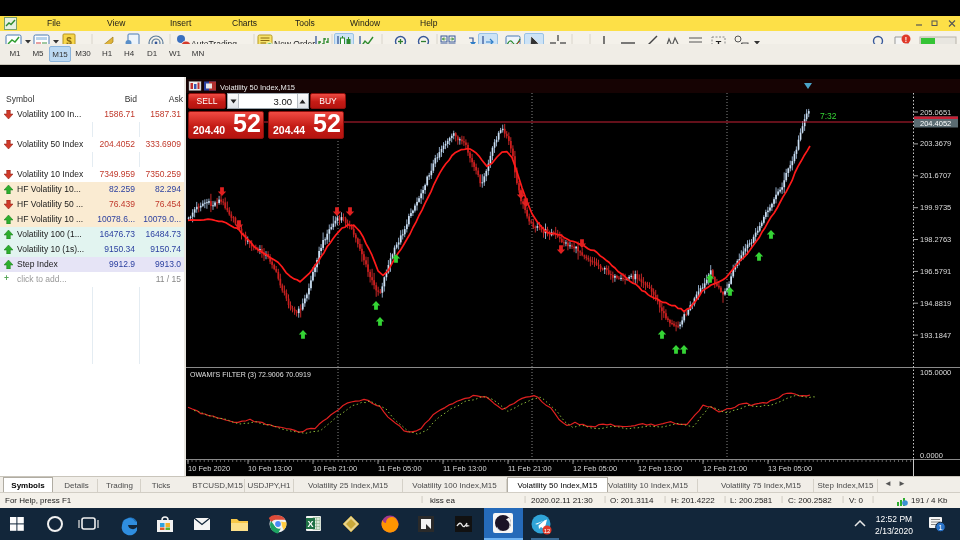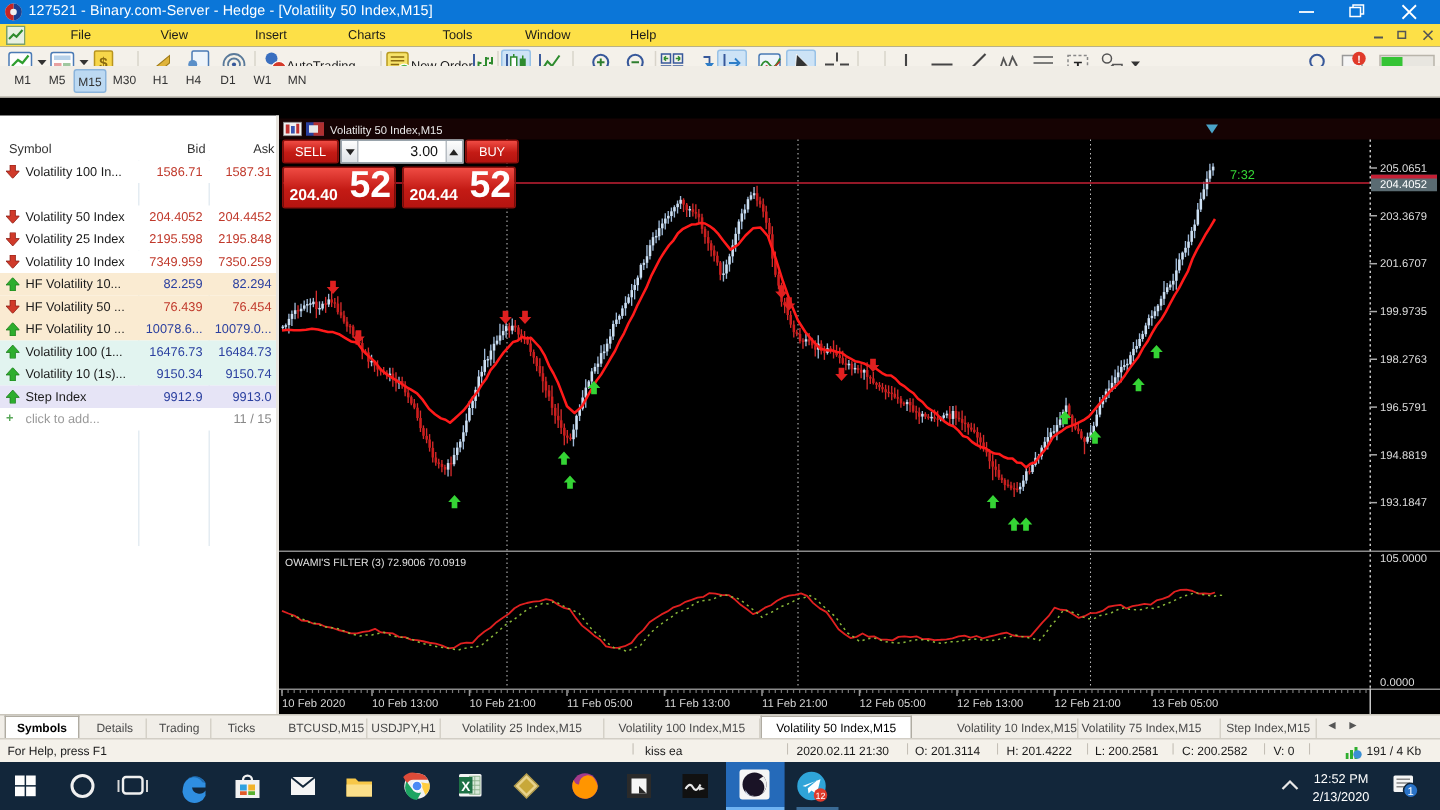--- a/index.html
+++ b/index.html
@@ -34,35 +34,20 @@
 
 #tabs { left:0; top:476px; width:960px; height:16px; background:#f1eee8; border-top:1px solid #c9c5bb; font-size:8px; color:#3a3a3a; }
 #status { left:0; top:492px; width:960px; height:16px; background:#f4f1ea; border-top:1px solid #d2cec5; font-size:8px; color:#1a1a1a; }
 #taskbar { left:0; top:508px; width:960px; height:32px; background:#12263a; }
 .s { position:absolute; white-space:nowrap; }
 </style>
 </head>
 <body>
 <div id="page">
 
-<div class="abs" id="titlebar">
-  <svg class="abs" style="left:3px;top:2px" width="12" height="12" viewBox="0 0 12 12">
-    <circle cx="6" cy="6" r="5.6" fill="#e8e8e8"></circle>
-    <path d="M6 0.4 A5.6 5.6 0 0 1 6 11.6 Z" fill="#1a3f8f"></path>
-    <path d="M6 0.4 A5.6 5.6 0 0 0 6 11.6 Z" fill="#c42525"></path>
-    <circle cx="6" cy="6" r="2.2" fill="#f0f0f0"></circle>
-  </svg>
-  <span class="t">127521 - Binary.com-Server - Hedge - [Volatility 50 Index,M15]</span>
-  <svg class="abs" style="left:862px;top:0" width="98" height="16" viewBox="0 0 98 16">
-    <line x1="4" y1="8" x2="14" y2="8" stroke="#fff" stroke-width="1.2"></line>
-    <rect x="38" y="5" width="7" height="6" fill="none" stroke="#fff" stroke-width="1"></rect>
-    <path d="M40 5 v-1.6 h7 v6 h-2" fill="none" stroke="#fff" stroke-width="1"></path>
-    <path d="M73 3.5 l9 9 M82 3.5 l-9 9" stroke="#fff" stroke-width="1.2"></path>
-  </svg>
-</div>
 
 <div class="abs" id="menubar">
   <svg class="abs" style="left:4px;top:1px" width="13" height="13" viewBox="0 0 13 13">
     <rect x="0.5" y="0.5" width="12" height="12" fill="#e7f0e2" stroke="#7aa06a"></rect>
     <path d="M2 9 l3-3 2 1.5 4-4.5" stroke="#2e8b2e" stroke-width="1.4" fill="none"></path>
   </svg>
   <span class="s" style="left:47px;top:2px">File</span>
       <span class="s" style="left:107px;top:2px">View</span>
       <span class="s" style="left:170px;top:2px">Insert</span>
       <span class="s" style="left:232px;top:2px">Charts</span>
@@ -1199,29 +1184,21 @@
         <span class="mwname">Volatility 100 In...</span>
         <span class="bid red">1586.71</span>
         <span class="ask red">1587.31</span>
       </div>
       <div class="mwrow" style="top:60px;background:#ffffff">
         <svg class="ic" viewBox="0 0 9 9">
           <path d="M4.5 9 L0 4 H2.7 V0 H6.3 V4 H9 Z" fill="#d03a2a" stroke="#8a1a10" stroke-width="0.5"></path>
         </svg>
         <span class="mwname">Volatility 50 Index</span>
         <span class="bid red">204.4052</span>
-        <span class="ask red">204.4452</span>
-      </div>
-      <div class="mwrow" style="top:75px;background:#ffffff">
-        <svg class="ic" viewBox="0 0 9 9">
-          <path d="M4.5 9 L0 4 H2.7 V0 H6.3 V4 H9 Z" fill="#d03a2a" stroke="#8a1a10" stroke-width="0.5"></path>
-        </svg>
-        <span class="mwname">Volatility 25 Index</span>
-        <span class="bid red">2195.598</span>
-        <span class="ask red">2195.848</span>
+        <span class="ask red">333.6909</span>
       </div>
       <div class="mwrow" style="top:90px;background:#ffffff">
         <svg class="ic" viewBox="0 0 9 9">
           <path d="M4.5 9 L0 4 H2.7 V0 H6.3 V4 H9 Z" fill="#d03a2a" stroke="#8a1a10" stroke-width="0.5"></path>
         </svg>
         <span class="mwname">Volatility 10 Index</span>
         <span class="bid red">7349.959</span>
         <span class="ask red">7350.259</span>
       </div>
       <div class="mwrow" style="top:105px;background:#faebd2">
@@ -1281,21 +1258,21 @@
   <div class="abs" id="tabs">
   <div class="s" style="left:3px;top:0;width:50px;height:16px;background:#fff;border:1px solid #b0aca2;border-bottom:none;text-align:center;line-height:15px;font-weight:bold;color:#000">Symbols</div>
   <div class="s" style="left:56px;top:2px;width:42px;text-align:center;line-height:13px;color:#4a4a4a;border-right:1px solid #d5d1c8">Details</div>
   <div class="s" style="left:99px;top:2px;width:42px;text-align:center;line-height:13px;color:#4a4a4a;border-right:1px solid #d5d1c8">Trading</div>
   <div class="s" style="left:142px;top:2px;width:38px;text-align:center;line-height:13px;color:#4a4a4a">Ticks</div>
       <div class="s" style="left:191px;top:2px;width:54px;text-align:center;line-height:13px;color:#4a4a4a;border-right:1px solid #d5d1c8">BTCUSD,M15</div>
       <div class="s" style="left:245px;top:2px;width:49px;text-align:center;line-height:13px;color:#4a4a4a;border-right:1px solid #d5d1c8">USDJPY,H1</div>
       <div class="s" style="left:294px;top:2px;width:109px;text-align:center;line-height:13px;color:#4a4a4a;border-right:1px solid #d5d1c8">Volatility 25 Index,M15</div>
       <div class="s" style="left:403px;top:2px;width:104px;text-align:center;line-height:13px;color:#4a4a4a;border-right:1px solid #d5d1c8">Volatility 100 Index,M15</div>
       <div class="s" style="left:507px;top:0;width:101px;height:16px;background:#fff;border:1px solid #b0aca2;border-bottom:none;text-align:center;line-height:15px;color:#000">Volatility 50 Index,M15</div>
-      <div class="s" style="left:608px;top:2px;width:111px;text-align:right;line-height:13px;color:#4a4a4a;border-right:1px solid #d5d1c8">Volatility 10 Index,M15</div>
+      <div class="s" style="left:608px;top:2px;width:90px;text-align:left;line-height:13px;color:#4a4a4a;border-right:1px solid #d5d1c8">Volatility 10 Index,M15</div>
       <div class="s" style="left:709px;top:2px;width:105px;text-align:center;line-height:13px;color:#4a4a4a;border-right:1px solid #d5d1c8">Volatility 75 Index,M15</div>
       <div class="s" style="left:814px;top:2px;width:64px;text-align:center;line-height:13px;color:#4a4a4a;border-right:1px solid #d5d1c8">Step Index,M15</div>
   <span class="s" style="left:884px;top:2px;color:#555">◄</span>
   <span class="s" style="left:898px;top:2px;color:#555">►</span>
 </div>
 
 <div class="abs" id="status">
   <span class="s" style="left:5px;top:3px">For Help, press F1</span>
   <span class="s" style="left:421px;top:1px;color:#c0bcb2">|</span>
   <span class="s" style="left:430px;top:3px">kiss ea</span>

